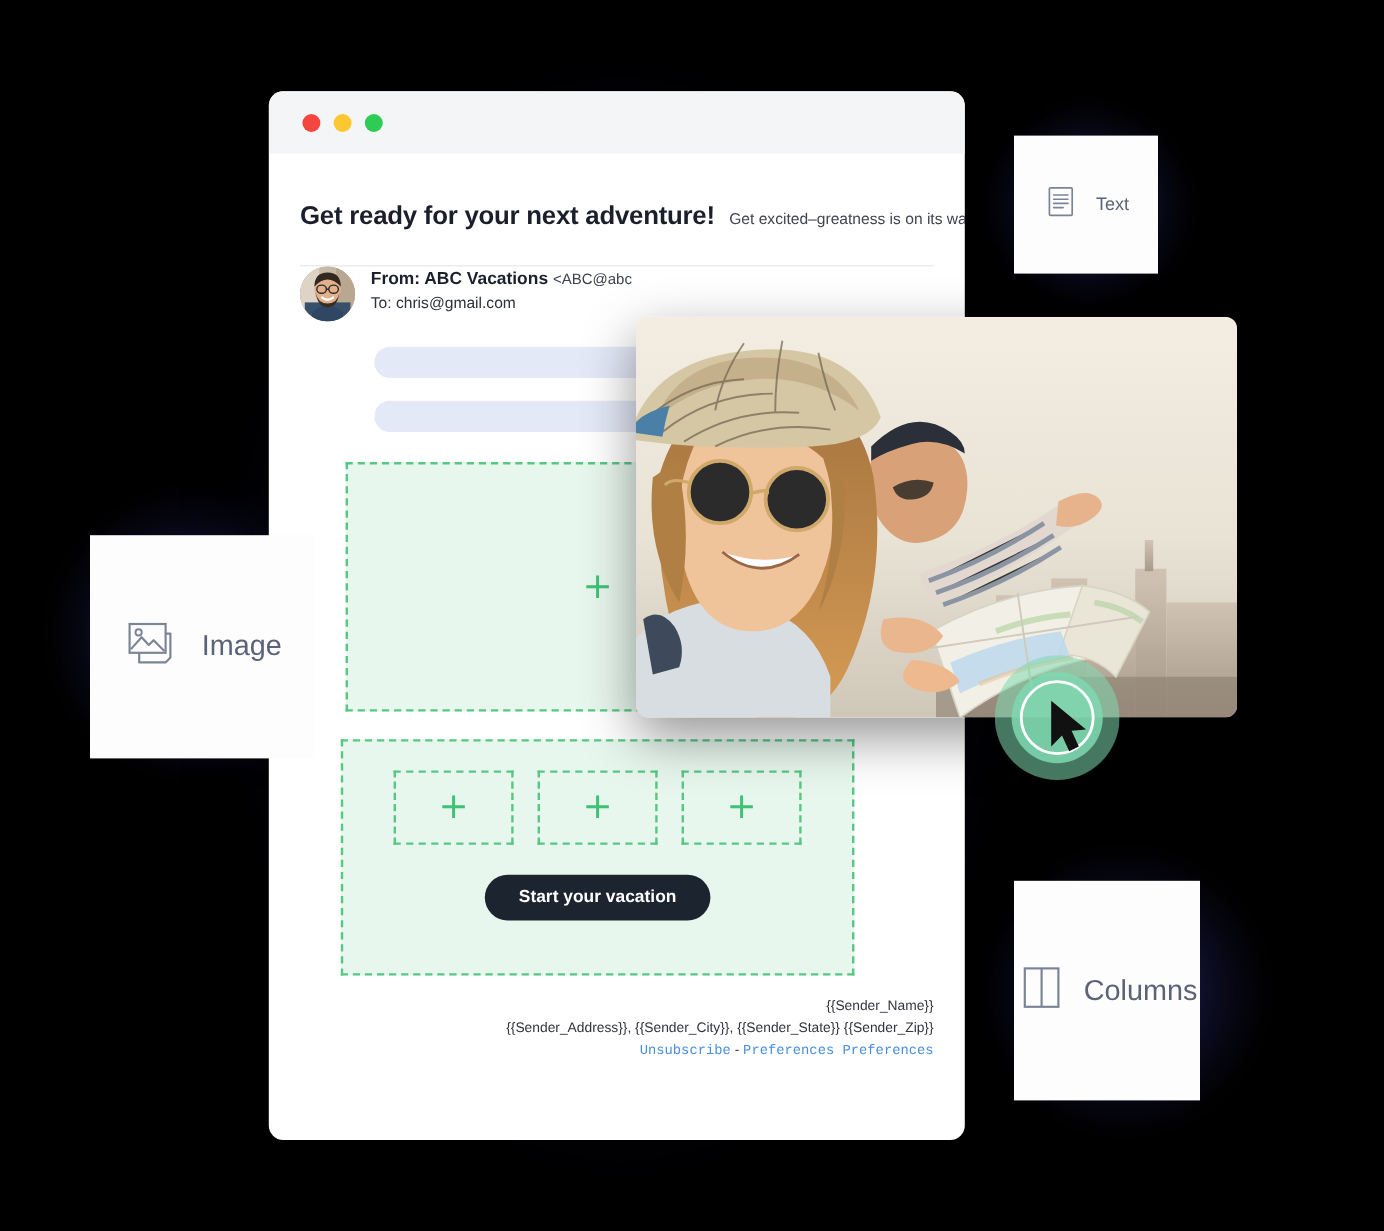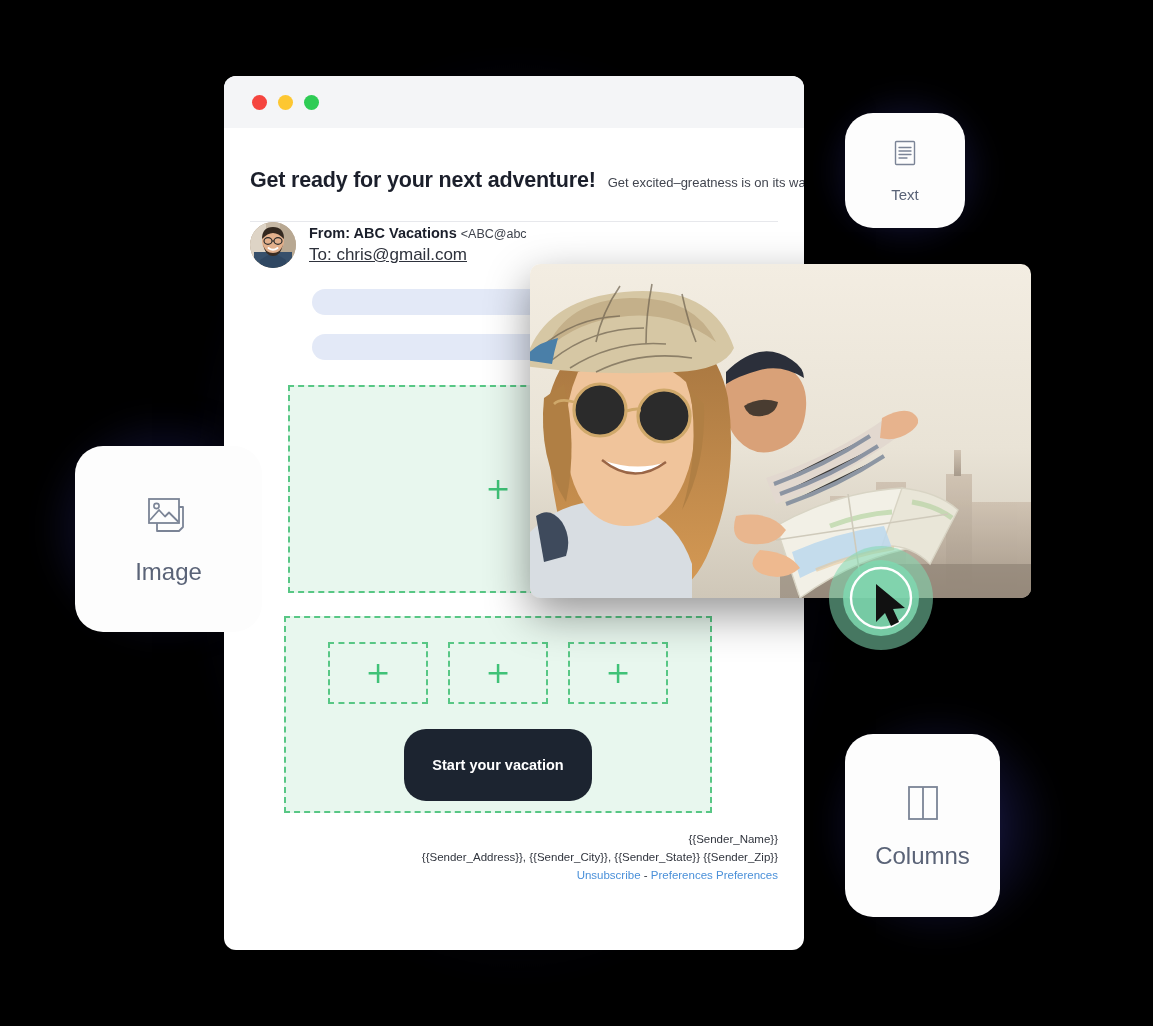--- a/index.html
+++ b/index.html
@@ -63,21 +63,21 @@
   .avatar {
     width: 46px; height: 46px; border-radius: 50%;
     overflow: hidden; flex: 0 0 46px;
     background: #b9a893;
   }
   .avatar svg { display: block; }
   .sender-lines { padding-top: 3px; }
   .from-line { font-size: 14.5px; color: #1b1f2b; white-space: nowrap; }
   .from-line b { font-weight: 700; }
   .from-line .email { font-weight: 400; font-size: 12.5px; color: #3e424c; }
-  .to-line { font-size: 17px; color: #2e323c; margin-top: 4px; white-space: nowrap; text-decoration: underline; }
+  .to-line { font-size: 13px; color: #2e323c; margin-top: 4px; white-space: nowrap; }
 
   
   .bars { margin-top: 21px; padding-left: 62px; }
   .bar { height: 26px; border-radius: 13px; background: #e3e9f7; }
   .bar.b1 { width: 432px; }
   .bar.b2 { width: 387px; margin-top: 19px; }
 
   
   .dropzone {
     background: #e8f7ee;
@@ -97,39 +97,38 @@
     width: 428px; height: 197px;
     display: block; padding: 24px 20px 0 20px;
   }
   .cols-row { display: flex; gap: 20px; justify-content: center; }
   .col-cell { width: 100px; height: 62px; }
   .cta-wrap { display: flex; justify-content: center; margin-top: 25px; }
   .cta {
     background: #1c2430; color: #ffffff;
     font-size: 14.5px; font-weight: 700;
     border: none; border-radius: 22px;
-    padding: 28px 28px; cursor: pointer;
+    padding: 11px 28px; cursor: pointer;
     white-space: nowrap;
   }
 
   
   .footer { text-align: right; margin-top: 18px; }
   .footer div { font-size: 11.5px; color: #31353e; line-height: 1.55; }
-  .footer .links a { color: #4a90d9; text-decoration: none; }
+  .footer .links a { color: #4a90d9; text-decoration: none; font-family: Liberation Mono, monospace; }
   .footer .links { font-size: 11.5px; }
   .sep { color: #31353e; }
 
   
   .wcard {
     position: absolute;
     background: #fdfdfd;
-    display: flex; flex-direction: column;
+    display: flex; flex-direction: row;
     align-items: center; justify-content: center;
     gap: 14px;
-    border-radius: 28px;
   }
   .wcard .wlabel { color: #5a6377; }
   .wcard.text   { left: 845px; top: 113px; width: 120px; height: 115px; }
   .wcard.text .wlabel { font-size: 15px; }
   .wcard.image  { left: 75px;  top: 446px; width: 187px; height: 186px; }
   .wcard.image .wlabel { font-size: 24px; }
   .wcard.columns{ left: 845px; top: 734px; width: 155px; height: 183px; }
   .wcard.columns .wlabel { font-size: 24px; }
 
   

